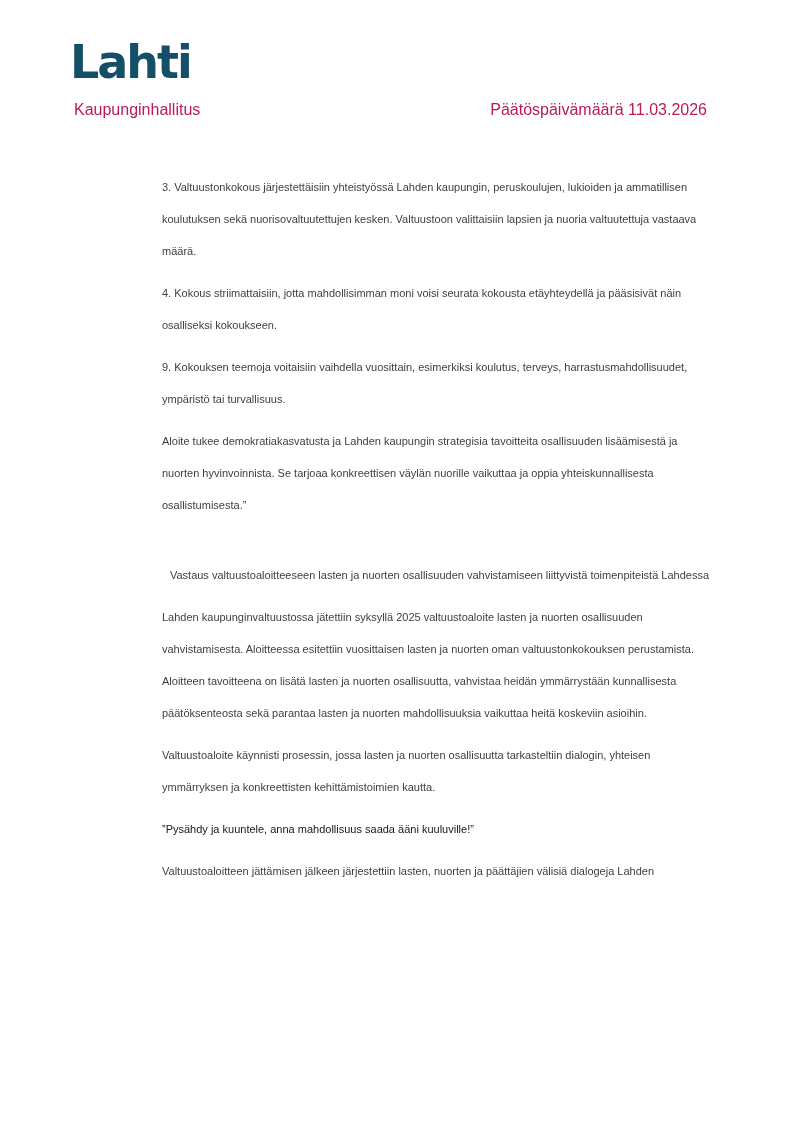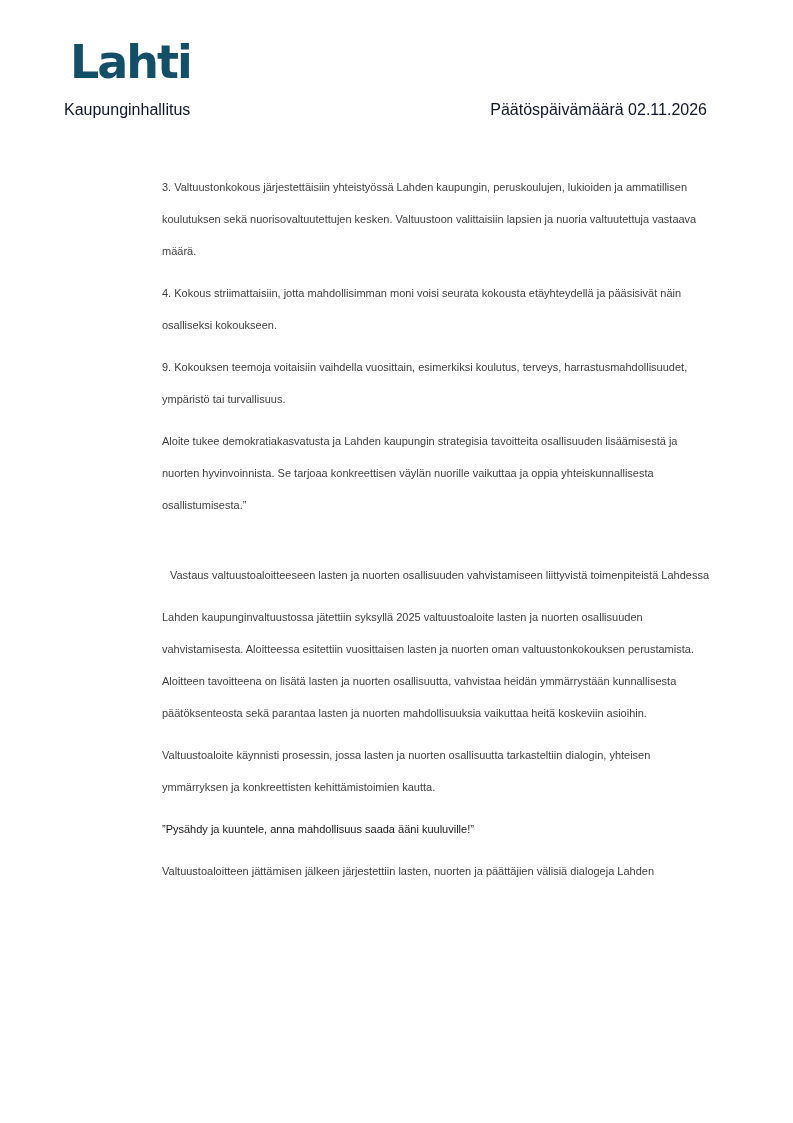--- a/index.html
+++ b/index.html
@@ -22,28 +22,28 @@
     font-family: "DejaVu Sans", sans-serif;
     font-weight: 700;
     font-size: 46px;
     line-height: 52px;
     letter-spacing: -2px;
     color: #134f66;
     user-select: none;
   }
   .header-row {
     position: absolute;
-    left: 64px;
+    left: 74px;
     right: 86px;
     top: 101px;
     display: flex;
     justify-content: space-between;
     align-items: baseline;
     font-size: 16px;
-    color: #0f172a;
+    color: #be185d;
   }
   .body-text {
     position: absolute;
     left: 162px;
     top: 171px;
     width: 555px;
     font-size: 11px;
     line-height: 32px;
     color: #3e3e3e;
   }
@@ -61,21 +61,21 @@
 </style>
 </head>
 <body>
 
 <div class="page">
 
   <div class="logo">Lahti</div>
 
   <div class="header-row">
     <span>Kaupunginhallitus</span>
-    <span>Päätöspäivämäärä 02.11.2026</span>
+    <span>Päätöspäivämäärä 11.03.2026</span>
   </div>
 
   <div class="body-text">
     <p>3. Valtuustonkokous järjestettäisiin yhteistyössä Lahden kaupungin, peruskoulujen, lukioiden ja ammatillisen koulutuksen sekä nuorisovaltuutettujen kesken. Valtuustoon valittaisiin lapsien ja nuoria valtuutettuja vastaava määrä.</p>
     <p>4. Kokous striimattaisiin, jotta mahdollisimman moni voisi seurata kokousta etäyhteydellä ja pääsisivät näin osalliseksi kokoukseen.</p>
     <p>9. Kokouksen teemoja voitaisiin vaihdella vuosittain, esimerkiksi koulutus, terveys, harrastusmahdollisuudet, ympäristö tai turvallisuus.</p>
     <p>Aloite tukee demokratiakasvatusta ja Lahden kaupungin strategisia tavoitteita osallisuuden lisäämisestä ja nuorten hyvinvoinnista. Se tarjoaa konkreettisen väylän nuorille vaikuttaa ja oppia yhteiskunnallisesta osallistumisesta.”</p>
     <p class="gap-before">Vastaus valtuustoaloitteeseen lasten ja nuorten osallisuuden vahvistamiseen liittyvistä toimenpiteistä Lahdessa</p>
     <p>Lahden kaupunginvaltuustossa jätettiin syksyllä 2025 valtuustoaloite lasten ja nuorten osallisuuden vahvistamisesta. Aloitteessa esitettiin vuosittaisen lasten ja nuorten oman valtuustonkokouksen perustamista. Aloitteen tavoitteena on lisätä lasten ja nuorten osallisuutta, vahvistaa heidän ymmärrystään kunnallisesta päätöksenteosta sekä parantaa lasten ja nuorten mahdollisuuksia vaikuttaa heitä koskeviin asioihin.</p>
     <p>Valtuustoaloite käynnisti prosessin, jossa lasten ja nuorten osallisuutta tarkasteltiin dialogin, yhteisen ymmärryksen ja konkreettisten kehittämistoimien kautta.</p>

